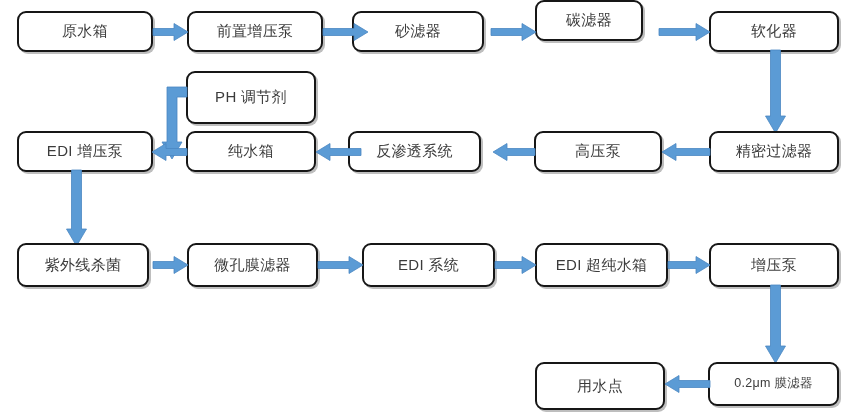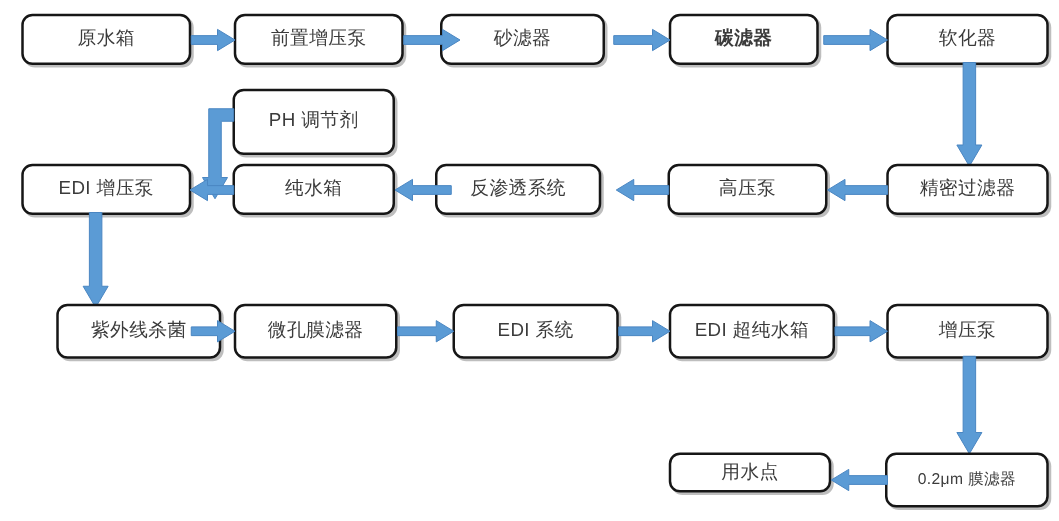--- a/index.html
+++ b/index.html
@@ -49,21 +49,21 @@
 <body>
 
 <div id="canvas">
 
   <div class="node" style="left:17px;  top:11px; width:136px; height:41px;">原水箱</div>
 
   <div class="node" style="left:187px; top:11px; width:136px; height:41px;">前置增压泵</div>
 
   <div class="node" style="left:352px; top:11px; width:132px; height:41px;">砂滤器</div>
 
-  <div class="node" style="left:535px; top:11px; width:120px; height:41px;font-weight:bold;">碳滤器</div>
+  <div class="node" style="left:535px; top:0; width:108px; height:41px;">碳滤器</div>
 
   <div class="node" style="left:709px; top:11px; width:130px; height:41px;">软化器</div>
 
   <div class="arrow" style="left:153px; top:23px;">
     <svg width="36" height="18" viewBox="0 0 36 18">
       <polygon points="0,5.5 21,5.5 21,0.5 35,9 21,17.5 21,12.5 0,12.5" fill="#5b9bd5" stroke="#4a86c2" stroke-width="0.8"></polygon>
     </svg>
   </div>
   <div class="arrow" style="left:323px; top:23px;">
     <svg width="46" height="18" viewBox="0 0 46 18">
@@ -125,21 +125,21 @@
       <polygon points="48,5.5 14,5.5 14,0.5 0,9 14,17.5 14,12.5 48,12.5" fill="#5b9bd5" stroke="#4a86c2" stroke-width="0.8"></polygon>
     </svg>
   </div>
 
   <div class="arrow" style="left:66px; top:170px;">
     <svg width="22" height="77" viewBox="0 0 22 77">
       <polygon points="5.5,0 15.5,0 15.5,59 20.5,59 10.5,76 0.5,59 5.5,59" fill="#5b9bd5" stroke="#4a86c2" stroke-width="0.8"></polygon>
     </svg>
   </div>
 
-  <div class="node" style="left:17px;  top:243px; width:132px; height:44px;margin-left:28px;">紫外线杀菌</div>
+  <div class="node" style="left:17px;  top:243px; width:132px; height:44px;">紫外线杀菌</div>
 
   <div class="node" style="left:187px; top:243px; width:131px; height:44px;">微孔膜滤器</div>
 
   <div class="node" style="left:362px; top:243px; width:133px; height:44px;">EDI 系统</div>
 
   <div class="node" style="left:535px; top:243px; width:133px; height:44px;text-align:right;">EDI 超纯水箱</div>
 
   <div class="node" style="left:709px; top:243px; width:130px; height:44px;">增压泵</div>
 
   <div class="arrow" style="left:153px; top:256px;">
@@ -162,21 +162,21 @@
       <polygon points="0,5.5 28,5.5 28,0.5 42,9 28,17.5 28,12.5 0,12.5" fill="#5b9bd5" stroke="#4a86c2" stroke-width="0.8"></polygon>
     </svg>
   </div>
 
   <div class="arrow" style="left:765px; top:285px;">
     <svg width="22" height="79" viewBox="0 0 22 79">
       <polygon points="5.5,0 15.5,0 15.5,61 20.5,61 10.5,78 0.5,61 5.5,61" fill="#5b9bd5" stroke="#4a86c2" stroke-width="0.8"></polygon>
     </svg>
   </div>
 
-  <div class="node" style="left:535px; top:362px; width:130px; height:32px;">用水点</div>
+  <div class="node" style="left:535px; top:362px; width:130px; height:48px;">用水点</div>
 
   <div class="node small" style="left:708px; top:362px; width:131px; height:44px;">0.2μm 膜滤器</div>
 
   <div class="arrow" style="left:665px; top:375px;">
     <svg width="45" height="18" viewBox="0 0 45 18">
       <polygon points="45,5.5 14,5.5 14,0.5 0,9 14,17.5 14,12.5 45,12.5" fill="#5b9bd5" stroke="#4a86c2" stroke-width="0.8"></polygon>
     </svg>
   </div>
 
 </div>

